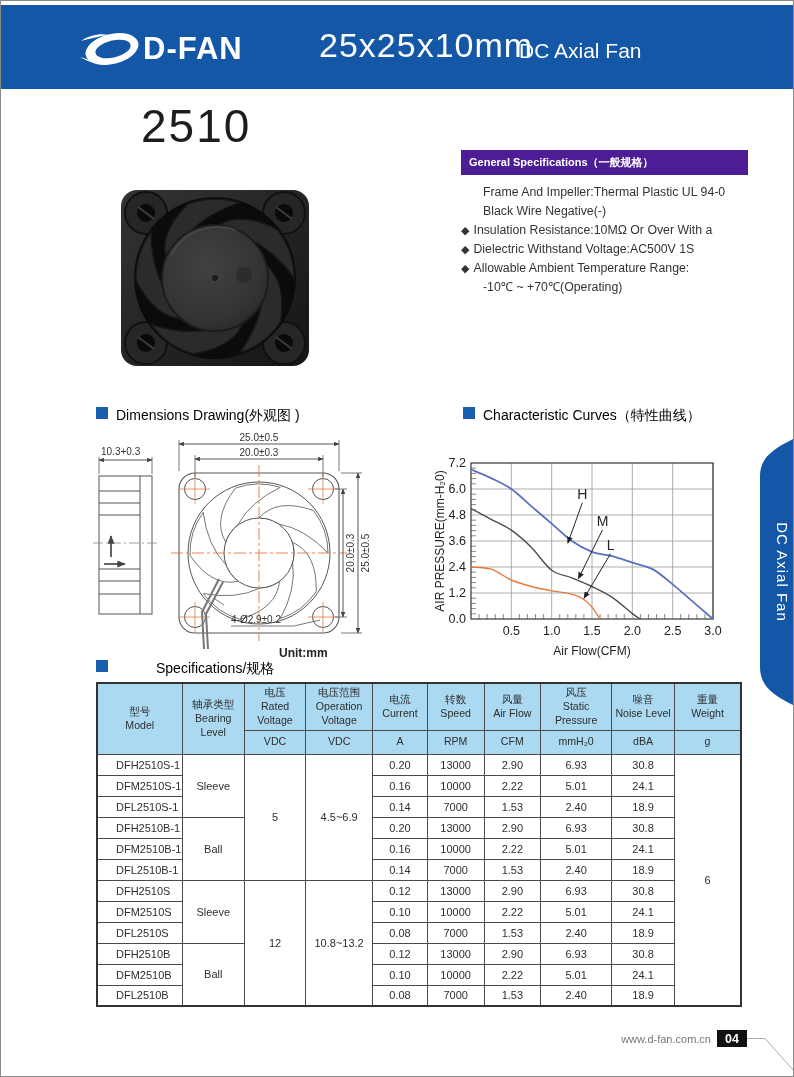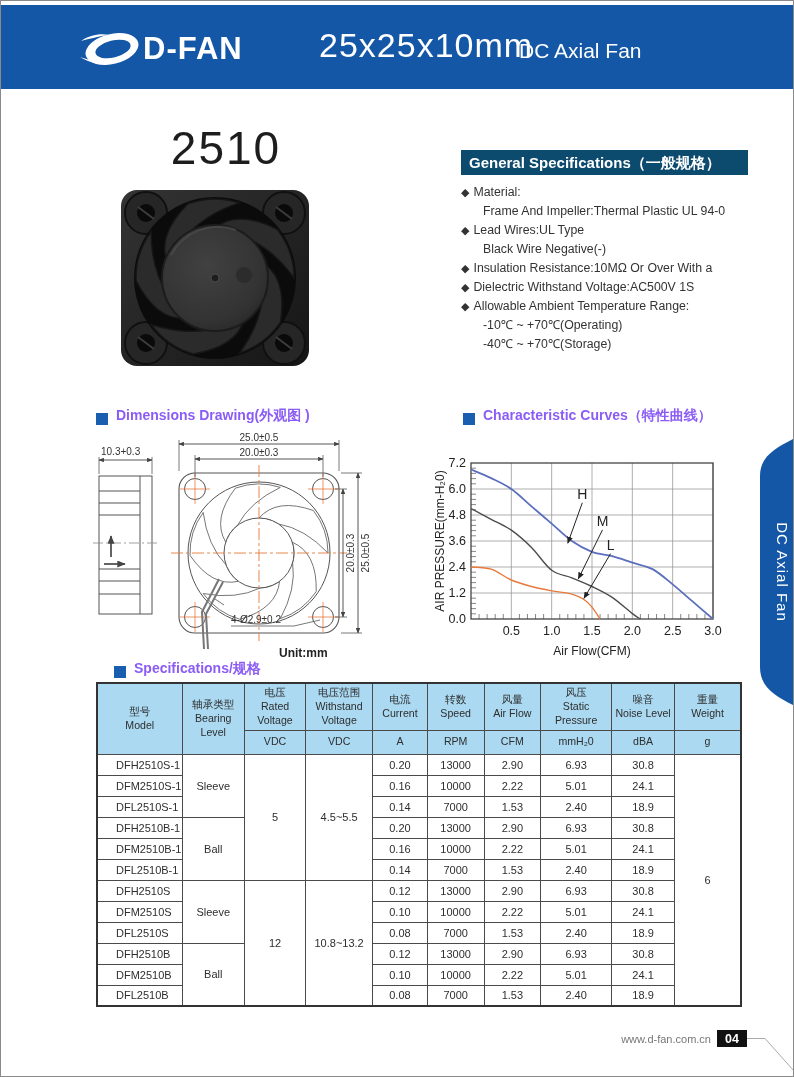--- a/index.html
+++ b/index.html
@@ -7,34 +7,34 @@
   .page { position:relative; width:794px; height:1077px; margin:0 auto; background:#fff;
           border:1px solid #8a8a8a; overflow:hidden; color:#2e2e2e; }
 
   
   .hdr { position:absolute; top:4px; left:0; right:0; height:84px; background:#1457a6; }
   .hdr .brand { position:absolute; left:142px; top:26px; color:#fff; font-size:31px; font-weight:bold; letter-spacing:1px; }
   .hdr .size  { position:absolute; left:290px; top:21px; color:#fff; font-size:34px; font-weight:400; letter-spacing:1px;margin-left:28px; }
   .hdr .ptype { position:absolute; left:518px; top:34px; color:#fff; font-size:21px; font-weight:400; }
   .logo { position:absolute; left:78px; top:22px; }
 
-  .model-title { position:absolute; left:140px; top:120px; width:170px; text-align:center;
+  .model-title { position:absolute; left:140px; top:98px; width:170px; 
                  font-size:46px; letter-spacing:2px; color:#1d1d1d; }
 
   
   .gs { position:absolute; left:460px; top:149px; width:287px; }
-  .gs-bar { background:#0c4a6e; color:#fff; font-size:15px; font-weight:bold;
+  .gs-bar { background:#4c1d95; color:#fff; font-size:11px; font-weight:bold;
             height:25px; line-height:25px; padding-left:8px; }
   .gs-list { margin-top:8px; font-size:12.3px; line-height:19px; color:#333; }
   .gs-item { padding-left:22px; }
   .gs-item.gs-bullet-line { padding-left:0; }
   .gs-bullet { color:#333; font-size:11px; margin-right:4px; }
 
   
-  .sec-title { position:absolute; font-size:14px; color:#8b5cf6; display:flex; align-items:flex-end;font-weight:bold; }
+  .sec-title { position:absolute; font-size:14px; color:#000000; display:flex; align-items:flex-start; }
   .sec-sq { display:inline-block; width:12px; height:12px; background:#1a5eb0; margin-right:8px; }
 
   
   .spec-table-wrap { position:absolute; left:95px; top:681px; width:646px; }
   table.spec { width:100%; border-collapse:collapse; table-layout:fixed; }
   table.spec th, table.spec td { border:1px solid #4a4a4a; text-align:center; vertical-align:middle;
                                  color:#2e2e2e; overflow:hidden; }
   table.spec { border:2px solid #333; }
   table.spec thead th { background:#aad9f1; font-weight:400; font-size:10.6px; line-height:1.3; }
   table.spec thead tr.r1 th { height:47px; }
@@ -108,29 +108,26 @@
       </g>
     <circle cx="99" cy="95" r="53" fill="url(#hubG)" stroke="#1c1c1c" stroke-width="2"></circle>
     <path d="M55,72 A53,53 0 0 1 120,47" fill="none" stroke="#4d4d4d" stroke-width="2" opacity="0.7"></path>
     <circle cx="99" cy="95" r="4" fill="#1d1d1d" stroke="#4a4a4a" stroke-width="1"></circle>
     <circle cx="128" cy="92" r="8" fill="#2c2c2c"></circle>
   </svg>
 
   <div class="gs">
     <div class="gs-bar">General Specifications（一般规格）</div>
     <div class="gs-list">
-        <div class="gs-item gs-bullet-line"><span class="gs-bullet">◆</span><span>Material:</span></div>
         <div class="gs-item"><span>Frame And Impeller:Thermal Plastic UL 94-0</span></div>
-        <div class="gs-item gs-bullet-line"><span class="gs-bullet">◆</span><span>Lead Wires:UL Type</span></div>
         <div class="gs-item"><span>Black Wire Negative(-)</span></div>
         <div class="gs-item gs-bullet-line"><span class="gs-bullet">◆</span><span>Insulation Resistance:10MΩ Or Over With a</span></div>
         <div class="gs-item gs-bullet-line"><span class="gs-bullet">◆</span><span>Dielectric Withstand Voltage:AC500V 1S</span></div>
         <div class="gs-item gs-bullet-line"><span class="gs-bullet">◆</span><span>Allowable Ambient Temperature Range:</span></div>
         <div class="gs-item"><span>-10℃ ~ +70℃(Operating)</span></div>
-        <div class="gs-item"><span>-40℃ ~ +70℃(Storage)</span></div>
       </div>
   </div>
 
   <div class="sec-title" style="left:95px;top:406px;position:absolute;">
     <span class="sec-sq"></span>
     <span>Dimensions Drawing(外观图 )</span>
   </div>
 
   <svg style="position:absolute;left:88px;top:432px;" width="352" height="235" viewBox="0 0 352 235">
     <defs>
@@ -311,21 +308,21 @@
       <path d="M37,69.50000000000001C40.361111111111114,71.30555555555557 50.44444444444444,76.72222222222223 57.166666666666664,80.33333333333334C63.888888888888886,83.94444444444446 70.6111111111111,86.47222222222223 77.33333333333333,91.16666666666667C84.05555555555556,95.86111111111111 90.77777777777777,101.81944444444444 97.5,108.5C104.22222222222223,115.18055555555556 110.94444444444443,126.19444444444444 117.66666666666666,131.25C124.38888888888889,136.30555555555554 131.11111111111111,136.125 137.83333333333334,138.83333333333334C144.55555555555557,141.54166666666669 151.27777777777777,144.25 158,147.5C164.72222222222223,150.75 171.44444444444446,153.81944444444446 178.16666666666669,158.33333333333334C184.8888888888889,162.84722222222223 193.62777777777777,170.97222222222223 198.33333333333331,174.58333333333334C203.03888888888886,178.19444444444446 205.05555555555554,179.09722222222223 206.4,180" fill="none" stroke="#4c4c4c" stroke-width="1.4"></path>
       <path d="M37,128C40.361111111111114,128.36111111111111 50.44444444444444,128.00000000000003 57.166666666666664,130.16666666666669C63.888888888888886,132.33333333333334 70.6111111111111,138.11111111111111 77.33333333333333,141C84.05555555555556,143.88888888888889 90.77777777777777,145.69444444444446 97.5,147.5C104.22222222222223,149.30555555555554 110.94444444444443,150.56944444444446 117.66666666666666,151.83333333333334C124.38888888888889,153.09722222222223 132.45555555555558,153.6388888888889 137.83333333333334,155.08333333333334C143.2111111111111,156.52777777777777 146.57222222222222,158.33333333333334 149.93333333333334,160.5C153.29444444444445,162.66666666666666 155.3111111111111,164.83333333333334 158,168.08333333333334C160.6888888888889,171.33333333333334 164.72222222222223,178.01388888888889 166.06666666666666,180" fill="none" stroke="#e8793d" stroke-width="1.4"></path>
       <line x1="148.32" y1="63.750000000000014" x2="133.8" y2="104.16666666666667" stroke="#222" stroke-width="1" marker-end="url(#chartA)"></line>
       <text x="148.32" y="59.750000000000014" text-anchor="middle" class="curve-label">H</text>
       <line x1="168.48666666666668" y1="90.83333333333333" x2="144.2866666666667" y2="139.91666666666666" stroke="#222" stroke-width="1" marker-end="url(#chartA)"></line>
       <text x="168.48666666666668" y="86.83333333333333" text-anchor="middle" class="curve-label">M</text>
       <line x1="176.55333333333334" y1="114.66666666666666" x2="149.93333333333334" y2="159.41666666666666" stroke="#222" stroke-width="1" marker-end="url(#chartA)"></line>
       <text x="176.55333333333334" y="110.66666666666666" text-anchor="middle" class="curve-label">L</text>
     </svg>
 
-  <div class="sec-title" style="left:113px;top:659px;position:absolute;">
+  <div class="sec-title" style="left:95px;top:659px;position:absolute;gap:40px;">
     <span class="sec-sq"></span>
     <span>Specifications/规格</span>
   </div>
   <div class="spec-table-wrap">
     <table class="spec">
       <colgroup>
         <col style="width:13.2%">
           <col style="width:9.7%">
           <col style="width:9.5%">
           <col style="width:10.4%">
@@ -345,21 +342,21 @@
             <th rowspan="2">
               <div>轴承类型</div>
               <div>Bearing Level</div>
             </th>
             <th>
               <div>电压</div>
               <div>Rated Voltage</div>
             </th>
             <th>
               <div>电压范围</div>
-              <div>Withstand Voltage</div>
+              <div>Operation Voltage</div>
             </th>
             <th>
               <div>电流</div>
               <div>Current</div>
             </th>
             <th>
               <div>转数</div>
               <div>Speed</div>
             </th>
             <th>
@@ -388,21 +385,21 @@
             <th>mmH₂0</th>
             <th>dBA</th>
             <th>g</th>
           </tr>
         </thead>
       <tbody>
           <tr>
             <td class="model-cell">DFH2510S-1</td>
             <td rowspan="3">Sleeve</td>
             <td rowspan="6">5</td>
-            <td rowspan="6">4.5~5.5</td>
+            <td rowspan="6">4.5~6.9</td>
             <td>0.20</td>
             <td>13000</td>
             <td>2.90</td>
             <td>6.93</td>
             <td>30.8</td>
             <td rowspan="12">6</td>
           </tr>
           <tr>
             <td class="model-cell">DFM2510S-1</td>
             <td>0.16</td>

